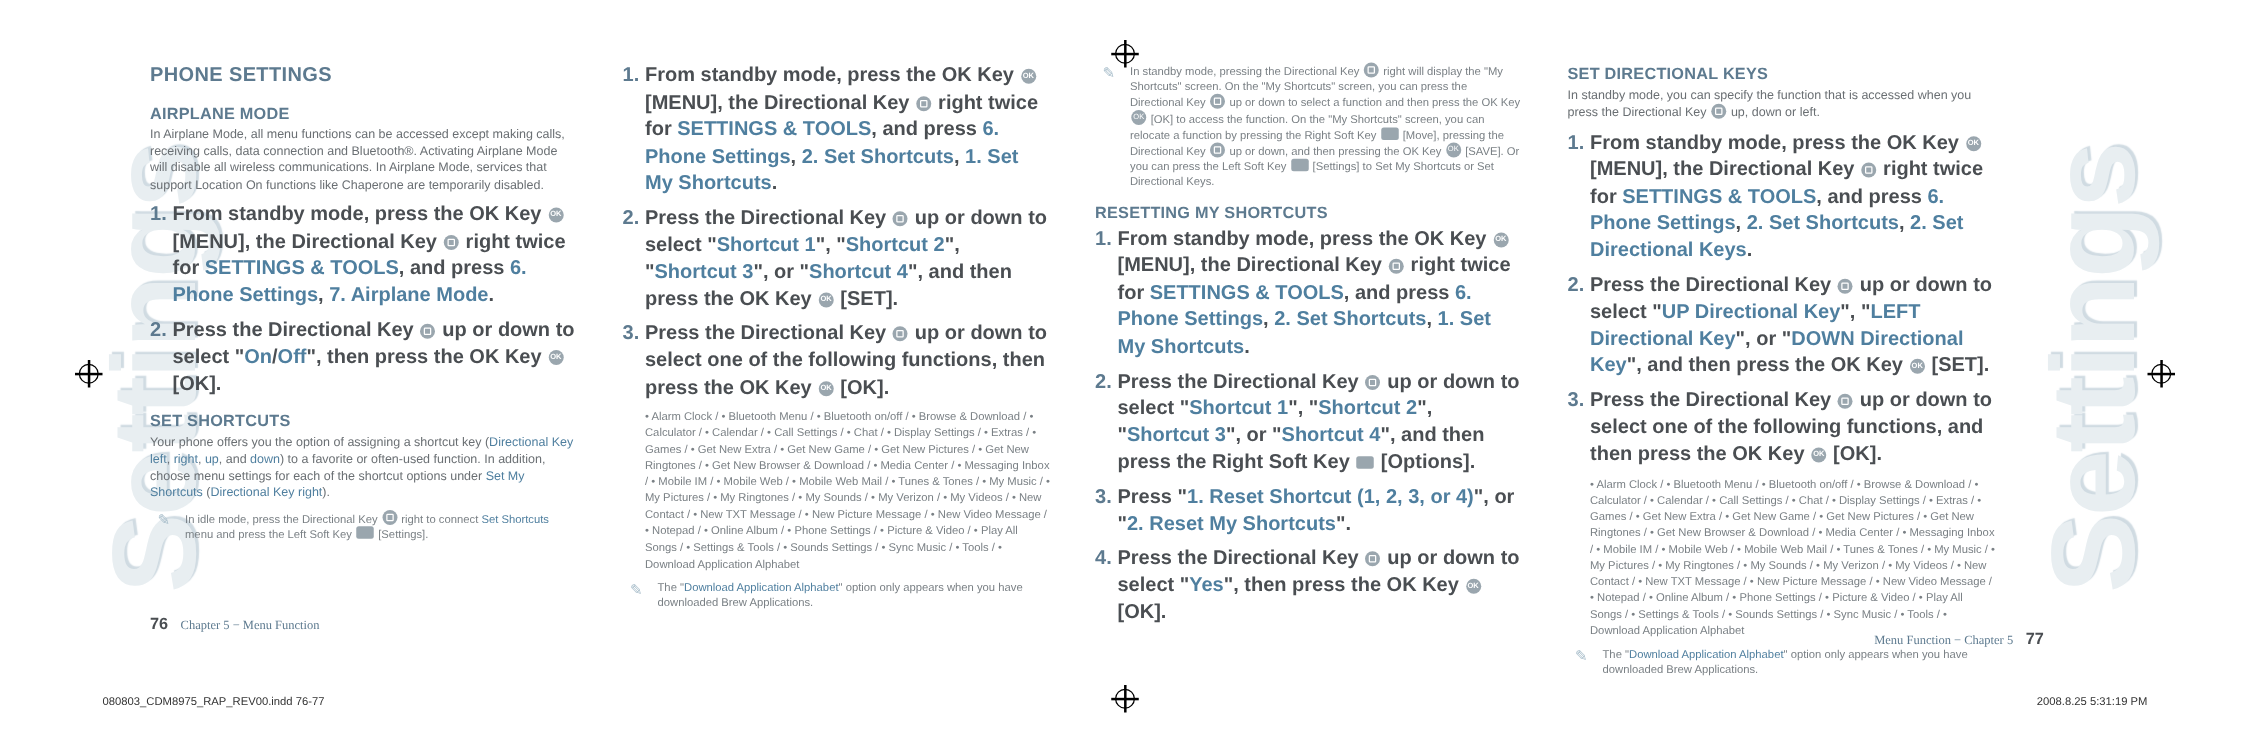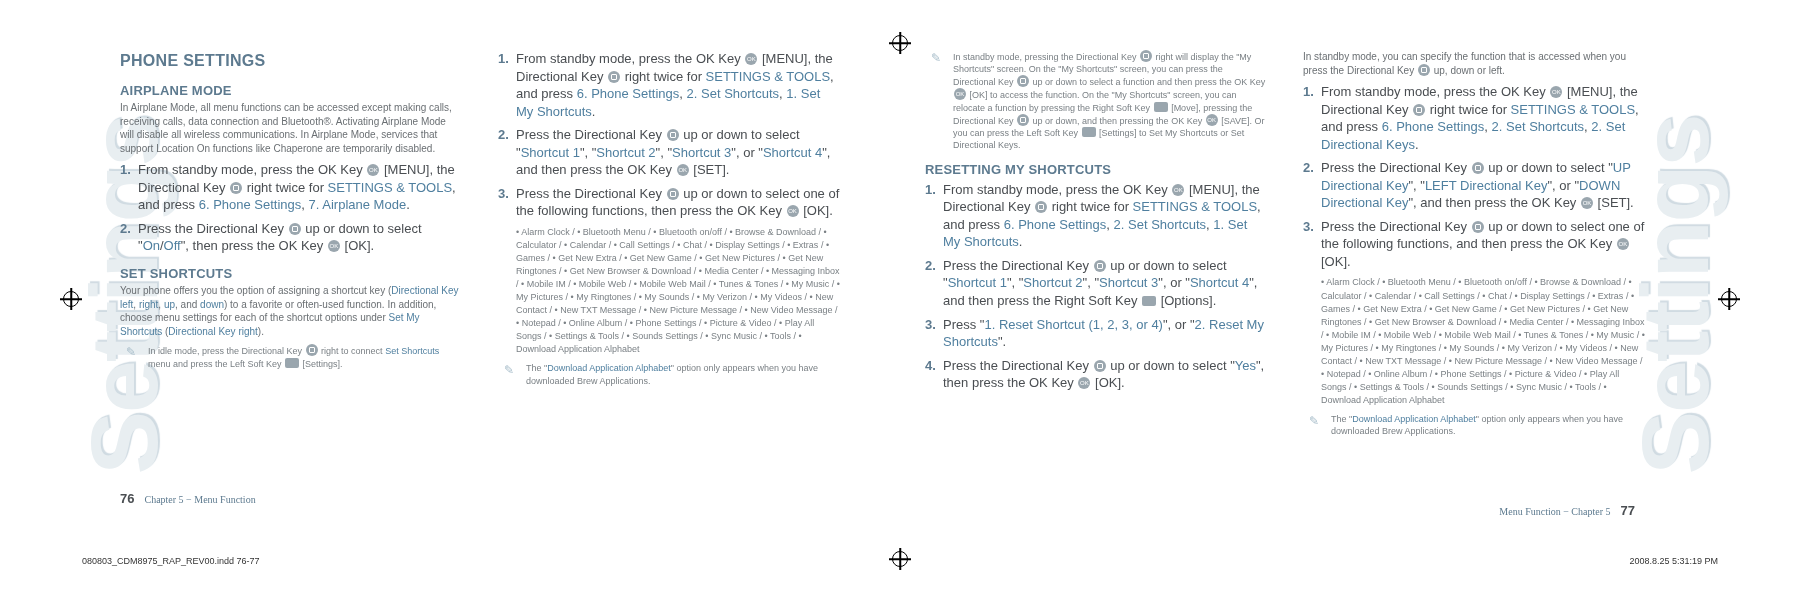--- a/index.html
+++ b/index.html
@@ -1,28 +1,28 @@
 <!DOCTYPE html>
 <html><head>
 <meta charset="utf-8">
 <style>
   html,body{margin:0;padding:0}
   body{width:1800px;height:589px;background:#fff;color:#555a5e;font-family:"Myriad Pro","Segoe UI",Arial,sans-serif;font-size:11px;line-height:1.35;position:relative}
   .page{position:absolute;top:50px;width:720px;height:480px;display:flex;gap:36px}
   .page-left{left:120px}
-  .page-right{left:925px}
+  .page-right{left:876px}
   .col{flex:1;min-width:0}
   .wm{position:absolute;top:50%;font-size:95px;font-weight:700;letter-spacing:-2px;color:#e8eef1;transform:translateY(-50%) rotate(-90deg);transform-origin:center;z-index:0;user-select:none;pointer-events:none}
   .wm-left{left:-55px;text-shadow:2px 2px 1px #d0dbe2}
   .wm-right{right:-55px;text-shadow:2px 2px 1px #d0dbe2}
   h1{font-size:16px;font-weight:700;color:#5d7a8f;margin:0 0 2px;letter-spacing:.3px}
   h2{font-size:13px;font-weight:700;color:#5d7a8f;margin:10px 0 2px;letter-spacing:.2px}
   .intro{margin:0 0 6px;font-size:10px;color:#6a6f73}
   ol.steps{list-style:none;padding:0;margin:0;counter-reset:st}
-  ol.steps>li{counter-increment:st;position:relative;padding-left:18px;margin-bottom:6px;font-size:13px;color:#4a4e52;font-weight:400}
+  ol.steps>li{counter-increment:st;position:relative;padding-left:18px;margin-bottom:6px;font-size:16px;color:#4a4e52;font-weight:700}
   ol.steps>li::before{content:counter(st)".";position:absolute;left:0;top:0;color:#5d7a8f;font-weight:700}
   .lnk{color:#4f7f9f}
   .q{color:#4f7f9f}
   .bullets{font-size:9px;line-height:1.45;color:#7a8085;padding-left:18px;margin:4px 0}
   .note{font-size:9px;color:#7a8085;padding-left:28px;position:relative;margin:6px 0}
   .note::before{content:"✎";position:absolute;left:6px;top:0;font-size:12px;color:#a6bcc9}
   .icon{display:inline-block;width:12px;height:12px;border-radius:50%;background:#9aa6ae;vertical-align:-2px;margin:0 1px;position:relative}
   .icon.key::after{content:"";position:absolute;inset:3px;border:1px solid #fff;border-radius:1px}
   .icon.ok::after{content:"OK";position:absolute;inset:0;color:#fff;font-size:6px;line-height:12px;text-align:center}
   .soft{display:inline-block;width:14px;height:10px;background:#9aa6ae;border-radius:2px;vertical-align:-1px;margin:0 1px}
@@ -80,20 +80,21 @@
     <h2>RESETTING MY SHORTCUTS</h2>
     <ol class="steps">
       <li><span>From standby mode, press the OK Key </span><span class="icon ok"></span><span> [MENU], the Directional Key </span><span class="icon key"></span><span> right twice for </span><span class="lnk">SETTINGS &amp; TOOLS</span><span>, and press </span><span class="lnk">6. Phone Settings</span><span>, </span><span class="lnk">2. Set Shortcuts</span><span>, </span><span class="lnk">1. Set My Shortcuts</span><span>.</span></li>
       <li><span>Press the Directional Key </span><span class="icon key"></span><span> up or down to select "</span><span class="q">Shortcut 1</span><span>", "</span><span class="q">Shortcut 2</span><span>", "</span><span class="q">Shortcut 3</span><span>", or "</span><span class="q">Shortcut 4</span><span>", and then press the Right Soft Key </span><span class="soft"></span><span> [Options].</span></li>
       <li><span>Press "</span><span class="q">1. Reset Shortcut (1, 2, 3, or 4)</span><span>", or "</span><span class="q">2. Reset My Shortcuts</span><span>".</span></li>
       <li><span>Press the Directional Key </span><span class="icon key"></span><span> up or down to select "</span><span class="q">Yes</span><span>", then press the OK Key </span><span class="icon ok"></span><span> [OK].</span></li>
     </ol>
   </div>
 
   <div class="col">
+    <h2 style="margin-top:0">SET DIRECTIONAL KEYS</h2>
     <p class="intro"><span>In standby mode, you can specify the function that is accessed when you press the Directional Key </span><span class="icon key"></span><span> up, down or left.</span></p>
     <ol class="steps">
       <li><span>From standby mode, press the OK Key </span><span class="icon ok"></span><span> [MENU], the Directional Key </span><span class="icon key"></span><span> right twice for </span><span class="lnk">SETTINGS &amp; TOOLS</span><span>, and press </span><span class="lnk">6. Phone Settings</span><span>, </span><span class="lnk">2. Set Shortcuts</span><span>, </span><span class="lnk">2. Set Directional Keys</span><span>.</span></li>
       <li><span>Press the Directional Key </span><span class="icon key"></span><span> up or down to select "</span><span class="q">UP Directional Key</span><span>", "</span><span class="q">LEFT Directional Key</span><span>", or "</span><span class="q">DOWN Directional Key</span><span>", and then press the OK Key </span><span class="icon ok"></span><span> [SET].</span></li>
       <li><span>Press the Directional Key </span><span class="icon key"></span><span> up or down to select one of the following functions, and then press the OK Key </span><span class="icon ok"></span><span> [OK].</span></li>
     </ol>
     <div class="bullets lnk">•  Alarm Clock / •  Bluetooth Menu / •  Bluetooth on/off / •  Browse &amp; Download / •  Calculator / •  Calendar / •  Call Settings / •  Chat / •  Display Settings / •  Extras / •  Games / •  Get New Extra / •  Get New Game / •  Get New Pictures / •  Get New Ringtones / •  Get New Browser &amp; Download / •  Media Center / •  Messaging Inbox / •  Mobile IM / •  Mobile Web / •  Mobile Web Mail / •  Tunes &amp; Tones / •  My Music / •  My Pictures / •  My Ringtones / •  My Sounds / •  My Verizon / •  My Videos / •  New Contact / •  New TXT Message / •  New Picture Message / •  New Video Message / •  Notepad / •  Online Album / •  Phone Settings / •  Picture &amp; Video / •  Play All Songs / •  Settings &amp; Tools / •  Sounds Settings / •  Sync Music / •  Tools / •  Download Application Alphabet</div>
     <div class="note"><span>The "</span><span class="lnk">Download Application Alphabet</span><span>" option only appears when you have downloaded Brew Applications.</span></div>
   </div>
 </div>

